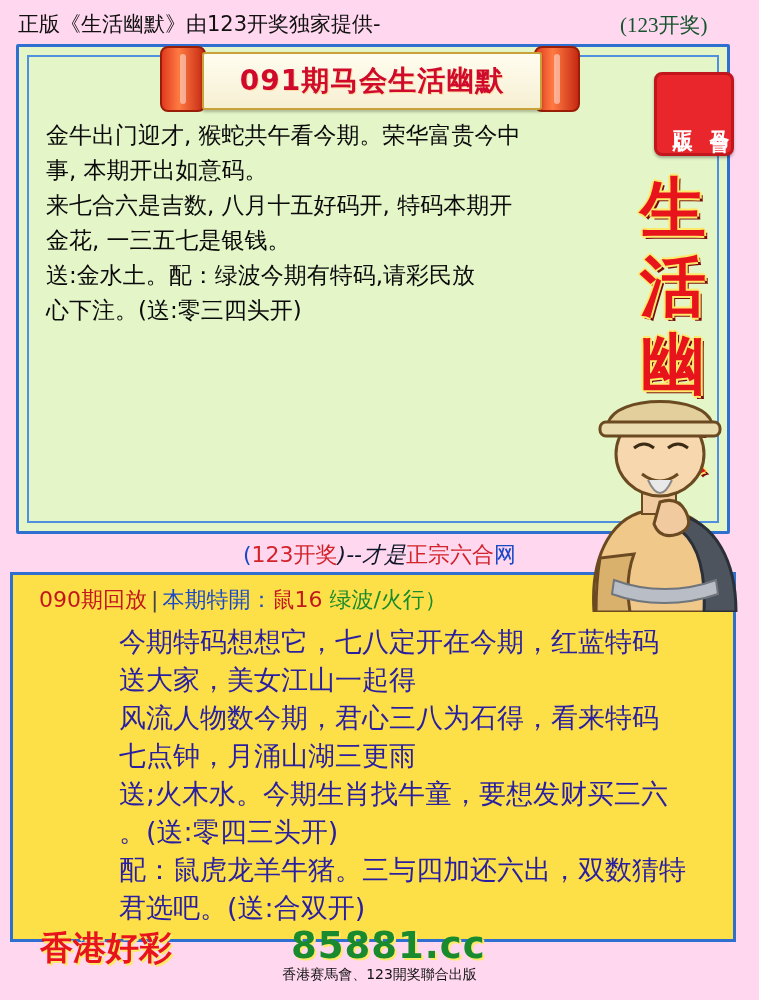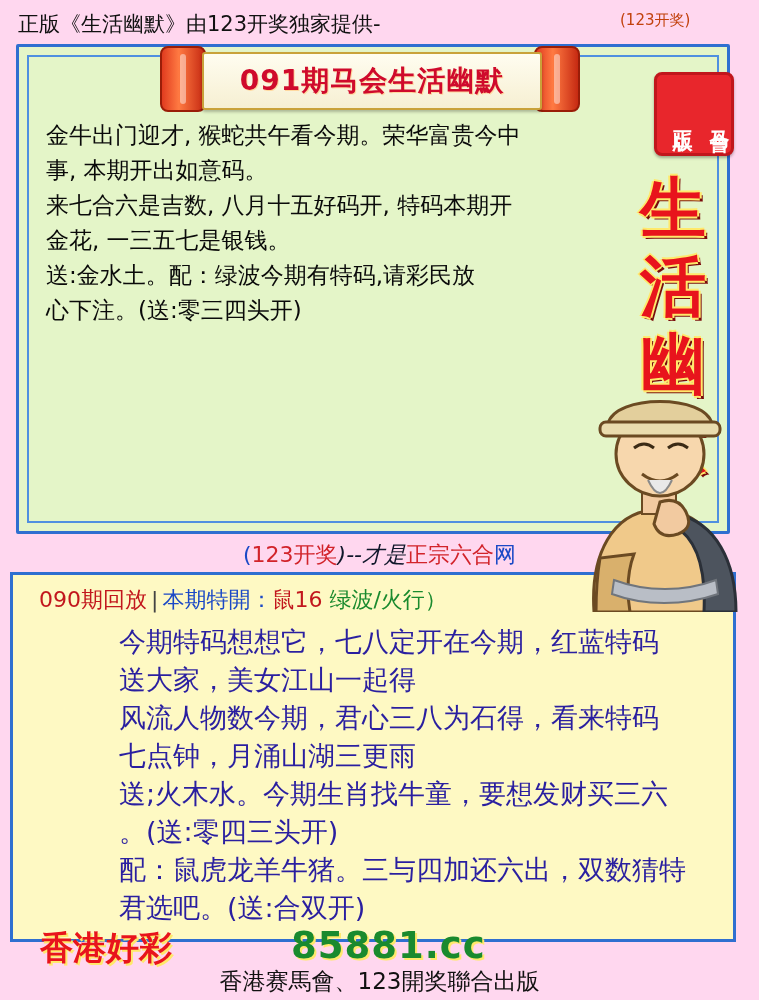--- a/index.html
+++ b/index.html
@@ -34,23 +34,24 @@
     font-size: 21px;
     color: #111;
     letter-spacing: 0px;
     white-space: nowrap;
     font-family: "DejaVu Sans", "Liberation Sans", sans-serif;
   }
   .top-right {
     position: absolute;
     left: 620px;
     top: 3px;
-    font-size: 15px;
-    color: #c2410c;
-    white-space: nowrap;
+    font-size: 21px;
+    color: #14532d;
+    white-space: nowrap;
+    font-family: Liberation Serif, serif;
   }
   
   .green-panel {
     position: absolute;
     top: 44px;
     left: 16px;
     width: 714px;
     height: 490px;
     background: #e4f5c8;
     border: 3px solid #2f6fd0;
@@ -208,21 +209,21 @@
   .mid-link .c3 { color: #0f172a; font-style: italic; }
   .mid-link .c4 { color: #d2232a; }
   .mid-link .c5 { color: #1b49c6; }
   
   .yellow-panel {
     position: absolute;
     top: 572px;
     left: 10px;
     width: 726px;
     height: 370px;
-    background: #fef9c3;
+    background: #fde047;
     border: 3px solid #2f6fd0;
     box-sizing: border-box;
   }
   .yellow-head {
     position: absolute;
     top: 10px;
     left: 26px;
     font-size: 22px;
     color: #c2171d;
     white-space: nowrap;
@@ -271,21 +272,21 @@
     white-space: nowrap;
     letter-spacing: 1px;
     margin-left: 23px;
   }
   .bottom-last {
     position: absolute;
     top: 966px;
     left: 0;
     width: 759px;
     text-align: center;
-    font-size: 23px;
+    font-size: 14px;
     color: #111;
     white-space: nowrap;
   }
 </style>
 </head>
 <body>
 
 <div class="page">
 
   <div class="top-bar">

